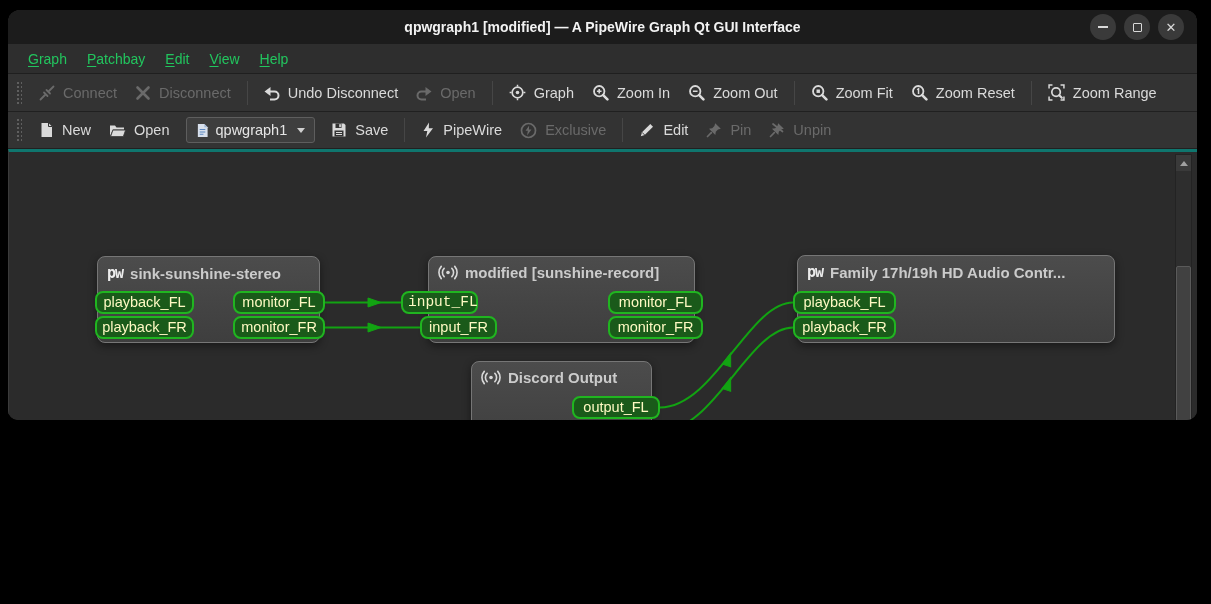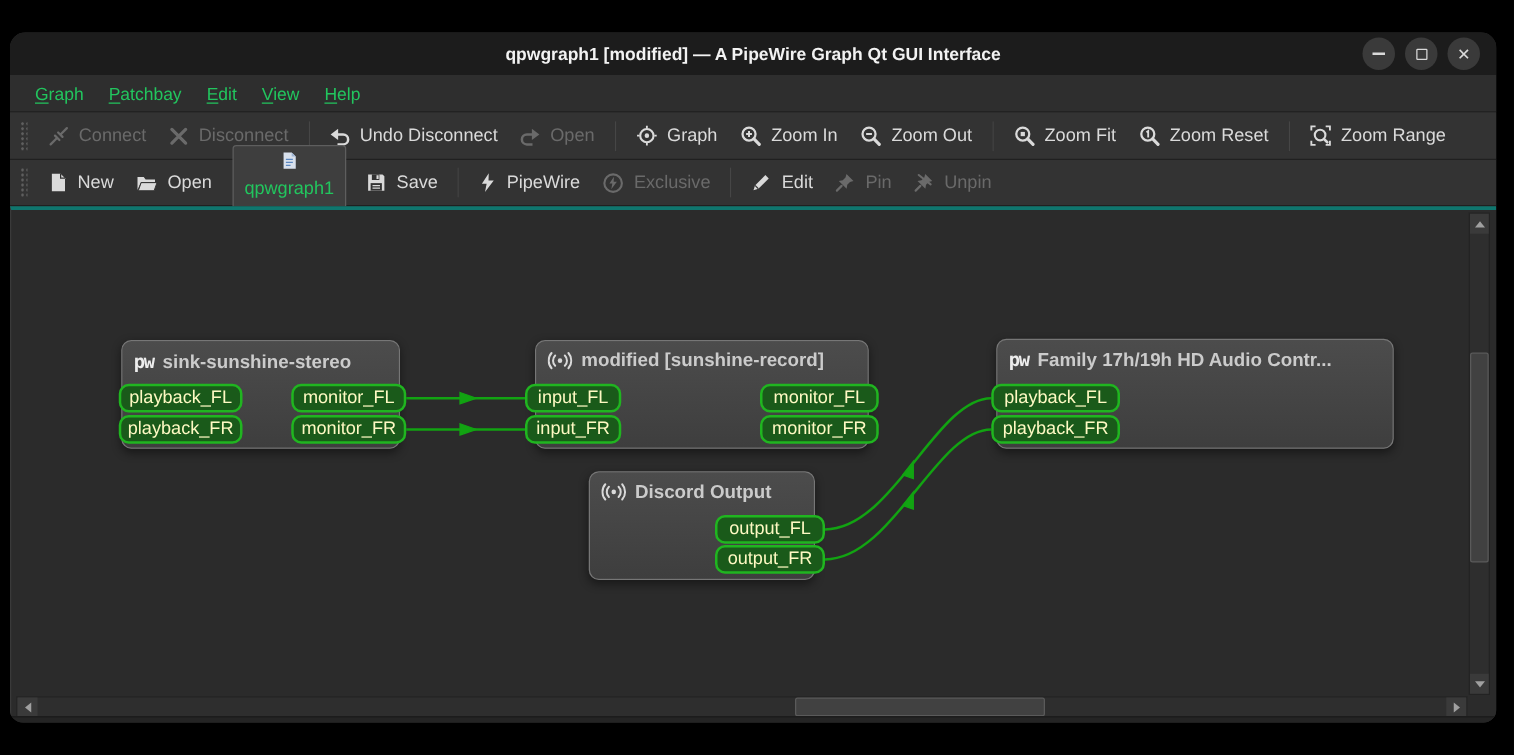--- a/index.html
+++ b/index.html
@@ -1,19 +1,19 @@
 <!DOCTYPE html>
 <html><head>
 <meta charset="utf-8">
 <style>
   * { box-sizing: border-box; margin: 0; padding: 0; }
   html,body { width:1211px; height:604px; background:#000; overflow:hidden;
     font-family:"Liberation Sans", sans-serif; }
-  .window { position:absolute; left:8px; top:10px; width:1189px; height:552px;
-    background:#303030; border-radius:12px 12px 10px 10px; overflow:hidden;margin-top:16px; }
+  .window { position:absolute; left:8px; top:10px; width:1189px; height:410px;
+    background:#303030; border-radius:12px 12px 10px 10px; overflow:hidden; }
 
   
   .titlebar { position:relative; height:34px; background:#1c1c1c; }
   .titlebar .title { position:absolute; left:0; right:0; top:0; height:34px;
     line-height:34px; text-align:center; color:#f2f2f2; font-size:14px; font-weight:bold; }
   .winbtns { position:absolute; right:13px; top:4px; display:flex; gap:8px; z-index:2; }
   .winbtn { width:26px; height:26px; border-radius:50%; background:#3a3a3a; color:#d9d9d9;
     display:flex; align-items:center; justify-content:center; font-size:13px; }
   .glyph-min { width:10px; height:2px; background:currentColor; }
   .glyph-max { width:9px; height:9px; border:1.5px solid currentColor; border-radius:1px; }
@@ -31,21 +31,21 @@
   .tb-handle { width:6px; height:24px; margin:0 8px 0 2px;
     background-image:radial-gradient(#5f5f5f 1px, transparent 1.2px);
     background-size:4px 4px; }
   .tb-item { display:flex; align-items:center; gap:8px; padding:5px 9px;
     color:#dadada; font-size:14.5px; border-radius:3px; white-space:nowrap; }
   .tb-item.disabled { color:#6a6a6a; }
   .tb-item svg { display:block; }
   .tb-sep { width:1px; height:24px; background:#262626; border-right:1px solid #464646; margin:0 7px; }
   .combo { display:flex; align-items:center; gap:7px; background:#3e3e3e;
     border:1px solid #5e5e5e; border-radius:3px; padding:4px 9px; margin:0 7px;
-    color:#22c55e; font-size:14.5px;flex-direction:column; }
+    color:#e5e5e5; font-size:14.5px; }
   .caret-down { width:0; height:0; border-left:4px solid transparent;
     border-right:4px solid transparent; border-top:5px solid #cfcfcf; margin-left:3px; }
 
   
   .canvas { position:relative; height:408px; background:#2b2b2b;
     border-left:1px solid #3a3a3a; border-top:3px solid #0f766e; overflow:hidden; }
   .wires { position:absolute; left:0; top:0; pointer-events:none; }
 
   .node { position:absolute; background:linear-gradient(#4c4c4c,#3e3e3e);
     border:1px solid #767676; border-radius:8px; box-shadow:0 3px 8px rgba(0,0,0,.45); }
@@ -316,21 +316,21 @@
               <path d="M5.4 3.2 a5.3 5.3 0 0 0 0 7.6"></path>
               <path d="M2.7 1.3 a8.6 8.6 0 0 0 0 11.4"></path>
               <path d="M12.6 3.2 a5.3 5.3 0 0 1 0 7.6"></path>
               <path d="M15.3 1.3 a8.6 8.6 0 0 1 0 11.4"></path>
             </g>
             <circle cx="9" cy="7" r="1.7" fill="#d9d9d9"></circle>
           </svg>
         <span>modified [sunshine-record]</span>
       </div>
     </div>
-    <div class="port" style="left:411px; top:139px; width:77px;">input_FL</div>
+    <div class="port" style="left:392px; top:139px; width:77px;font-family:Liberation Mono, monospace;">input_FL</div>
     <div class="port" style="left:411px; top:164px; width:77px;">input_FR</div>
     <div class="port" style="left:599px; top:139px; width:95px;">monitor_FL</div>
     <div class="port" style="left:599px; top:164px; width:95px;">monitor_FR</div>
 
     <div class="node" style="left:788px; top:103px; width:318px; height:88px;">
       <div class="node-title">
         <span class="pw-glyph">pw</span>
         <span>Family 17h/19h HD Audio Contr...</span>
       </div>
     </div>

